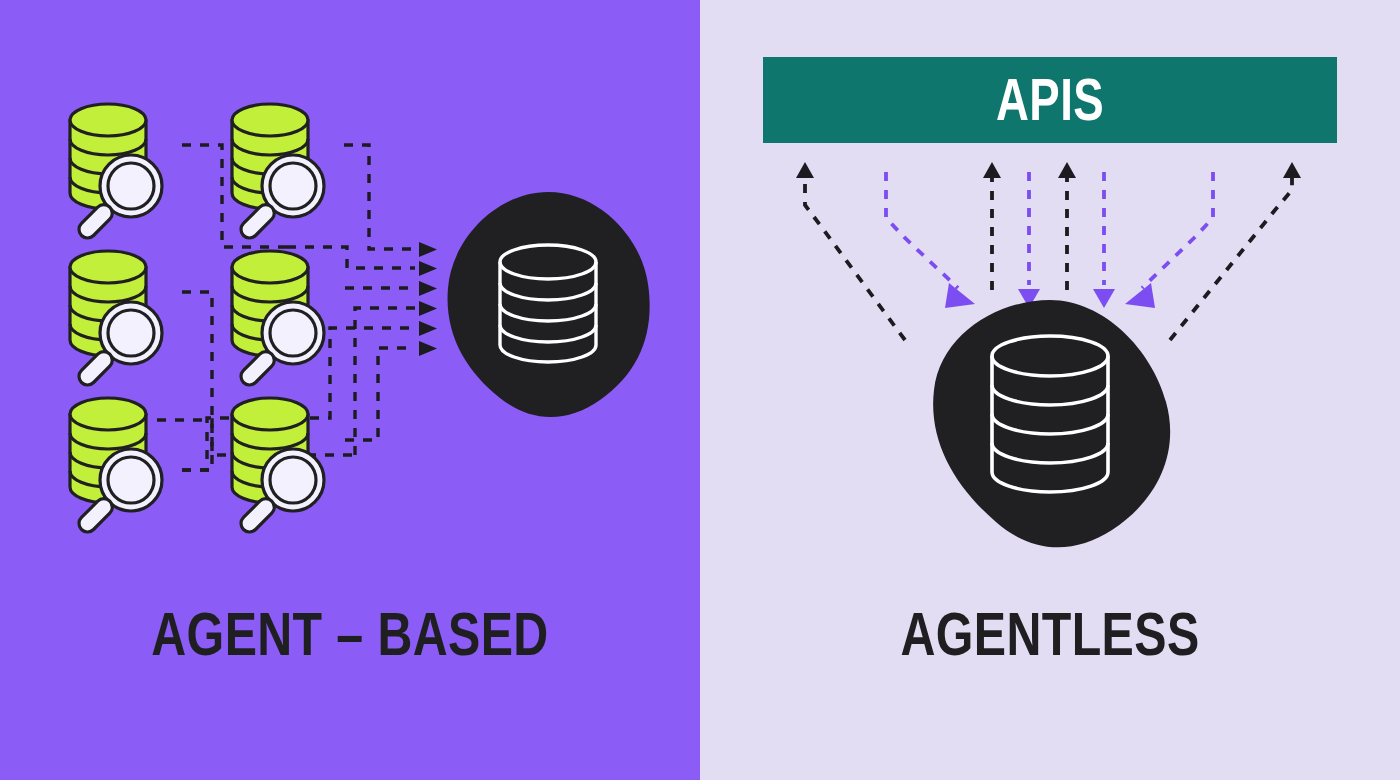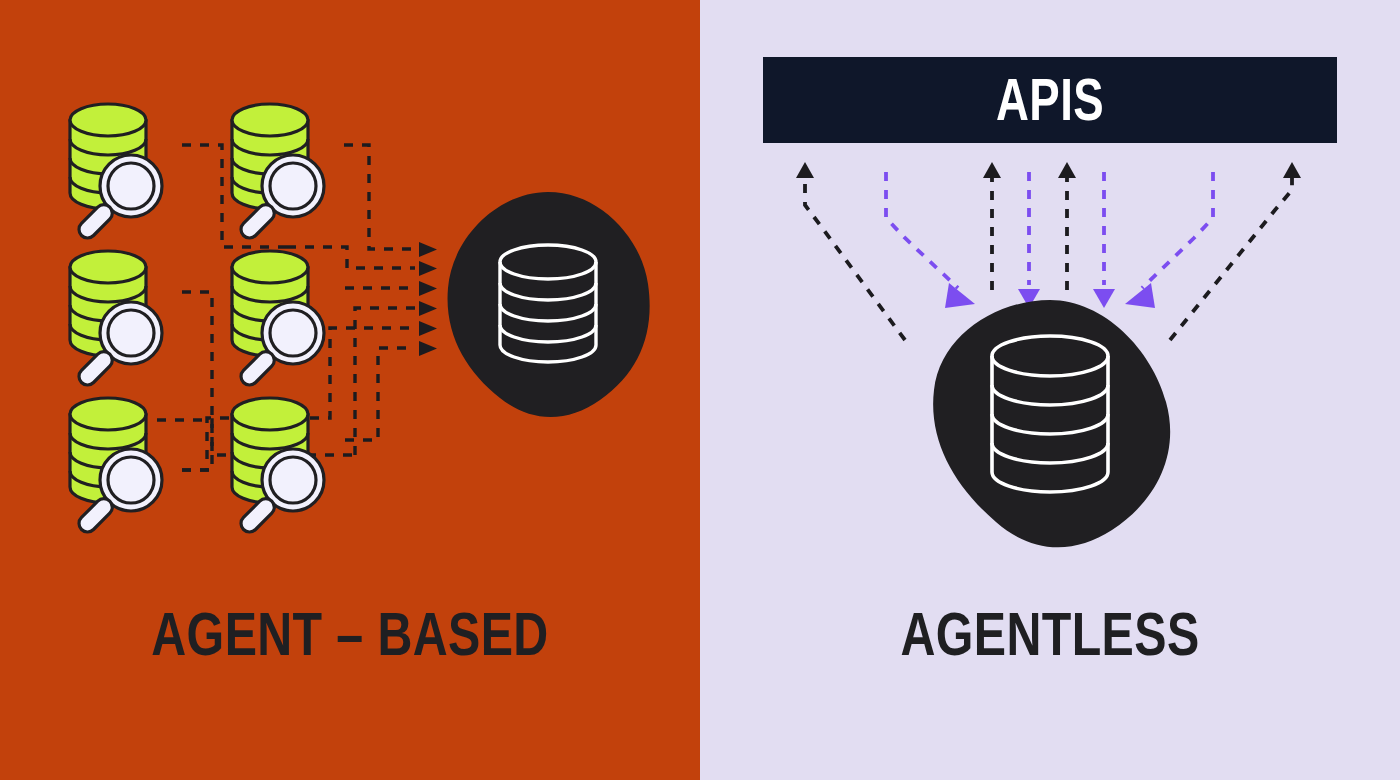--- a/index.html
+++ b/index.html
@@ -18,21 +18,21 @@
     overflow: hidden;
   }
   .panel {
     position: absolute;
     top: 0;
     height: 780px;
   }
   #panel-left {
     left: 0;
     width: 700px;
-    background: #c2410c;
+    background: #8b5cf6;
   }
   #panel-right {
     left: 700px;
     width: 700px;
     background: #e2ddf2;
   }
   .panel-svg {
     position: absolute;
     top: 0;
     left: 0;
@@ -53,21 +53,21 @@
   }
   #caption-left { top: 598px; }
   #caption-right { top: 598px; }
 
   .api-banner {
     position: absolute;
     left: 63px;
     top: 57px;
     width: 574px;
     height: 86px;
-    background: #0f172a;
+    background: #0f766e;
     display: flex;
     align-items: center;
     justify-content: center;
   }
   .api-banner-label {
     color: #ffffff;
     font-family: "Liberation Sans", sans-serif;
     font-weight: 700;
     font-size: 60px;
     letter-spacing: 0.5px;

